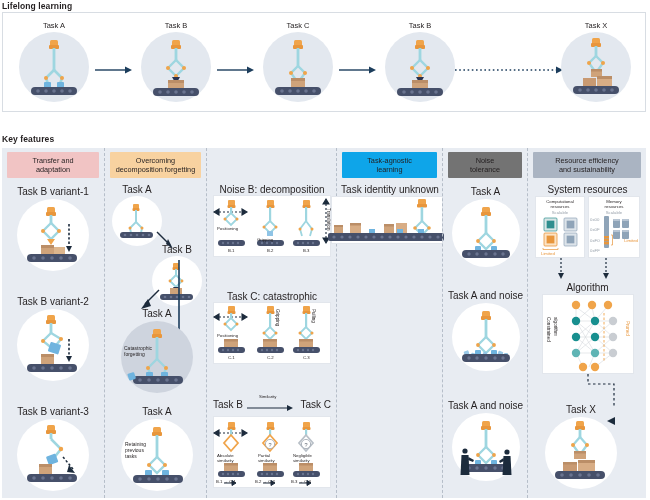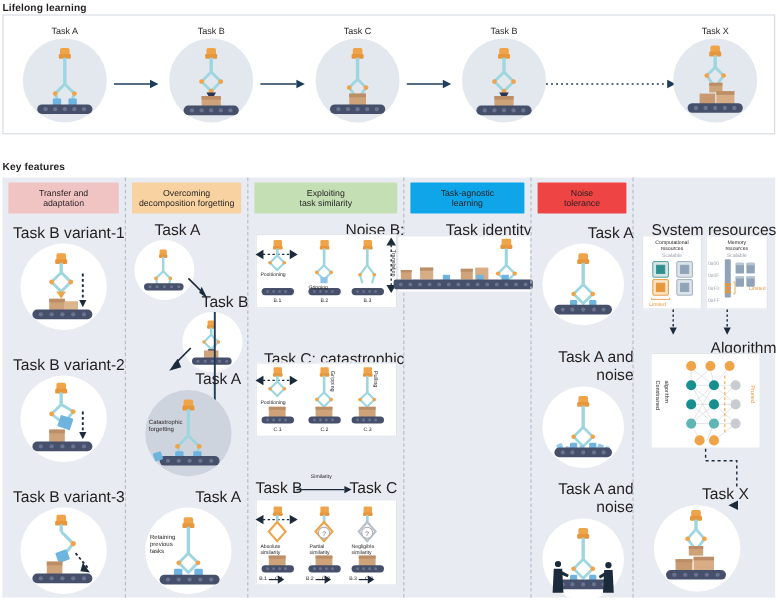--- a/index.html
+++ b/index.html
@@ -38,21 +38,21 @@
   .col + .col{border-left:1px dashed #b6bec9;}
   .col-head{
     margin:4px 5px 0 5px;border-radius:1px;
     display:flex;align-items:center;justify-content:center;
     text-align:center;height:26px;font-size:7.3px;line-height:9px;color:#231f20;
   }
   .panel-white{
     background:#ffffff;border:1px solid #e2e6ec;box-sizing:border-box;
     position:absolute;
   }
-  .cap{font-size:13px;text-align:right;color:#231f20;}
+  .cap{font-size:10px;text-align:center;color:#231f20;}
   .tiny{font-size:5px;color:#231f20;}
   .tinier{font-size:4.3px;color:#231f20;}
   .vtext{writing-mode:vertical-rl;text-orientation:mixed;font-size:4.6px;}
   .orange{color:#e8963c;}
   .grey-t{color:#9aa3ad;}
   svg{display:block;overflow:visible;}
 </style>
 </head>
 <body>
 
@@ -421,26 +421,20 @@
         <div class="tiny" style="position:absolute;left:4px;top:22px;line-height:6px;text-align:left;">
           <div>Retaining</div>
           <div>previous</div>
           <div>tasks</div>
         </div>
       </div>
     </div>
   </div>
 
   <div class="col" style="left:204px;width:130px;">
-    <div class="col-head" style="background:#c5dfb4;">
-      <div>
-        <div>Exploiting</div>
-        <div>task similarity</div>
-      </div>
-    </div>
 
     <div class="cap" style="position:absolute;top:36px;width:130px;">Noise B: decomposition</div>
     <div class="panel-white" style="top:47px;left:6px;width:118px;height:62px;">
       <svg width="118" height="62" viewBox="0 0 118 62">
 
         <g stroke="#1c2b3c" stroke-width="1.1" fill="#1c2b3c">
           <line x1="5" y1="16" x2="28" y2="16" stroke-dasharray="2 2"></line>
           <polygon points="5,13 0,16 5,19"></polygon>
             <polygon points="28,13 33,16 28,19"></polygon>
         </g>
@@ -708,21 +702,21 @@
             <circle cx="82" cy="40" r="1.6"></circle>
             <circle cx="90" cy="40" r="1.6"></circle>
           <circle cx="98" cy="40" r="1.6"></circle>
             <circle cx="106" cy="40" r="1.6"></circle>
         </g>
       </svg>
     </div>
   </div>
 
   <div class="col" style="left:440px;width:85px;">
-    <div class="col-head" style="background:#ef4444;">
+    <div class="col-head" style="background:#737373;">
       <div>
         <div>Noise</div>
         <div>tolerance</div>
       </div>
     </div>
 
     <div style="position:absolute;top:38px;left:0;width:85px;text-align:center;">
       <div class="cap">Task A</div>
       <div class="circle circ-white" style="width:68px;height:68px;margin-top:2px;">
         <svg width="68" height="68" viewBox="0 0 68 68">
@@ -806,20 +800,26 @@
             <circle cx="55" cy="39" r="2.6"></circle>
             <path d="M51.5 43 L58.5 43 L59.5 62 L50.5 62 Z"></path>
             <path d="M51.5 45 L47 48 L48 50 L52 48 Z"></path>
           </g>
         </svg>
       </div>
     </div>
   </div>
 
   <div class="col" style="left:525px;width:119px;">
+    <div class="col-head" style="background:#aab4c2;">
+      <div>
+        <div>Resource efficiency</div>
+        <div>and sustainability</div>
+      </div>
+    </div>
 
     <div class="cap" style="position:absolute;top:36px;width:119px;">System resources</div>
 
     <div class="panel-white" style="top:48px;left:7px;width:50px;height:62px;">
       <div class="tinier" style="text-align:center;margin-top:2px;line-height:5px;">
         <div>Computational</div>
         <div>resources</div>
       </div>
       <div class="tinier grey-t" style="text-align:center;margin-top:1px;">Scalable</div>
       <svg width="50" height="34" viewBox="0 0 50 34" style="margin-top:1px;">

